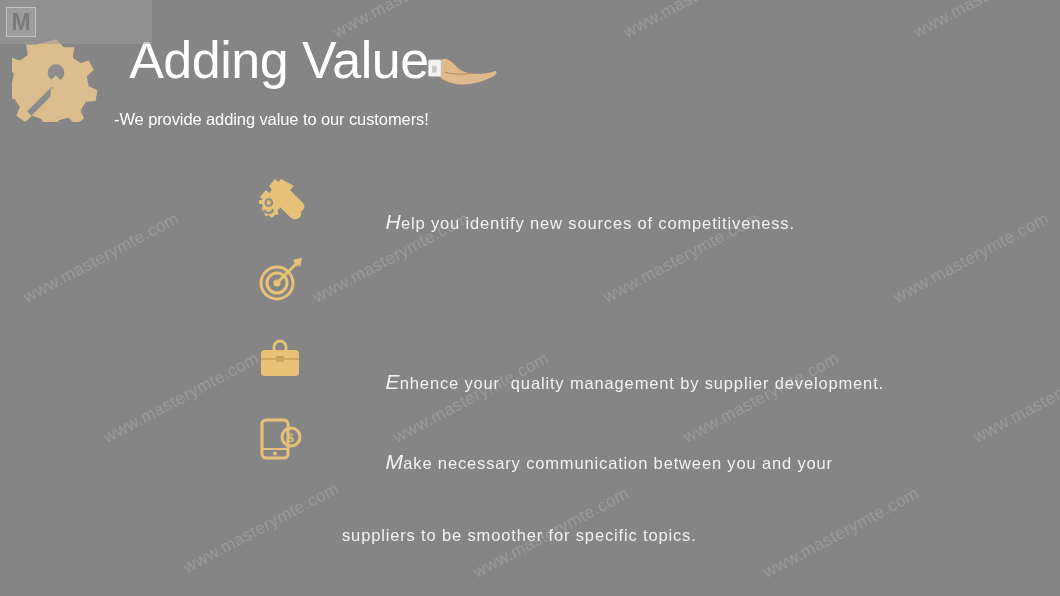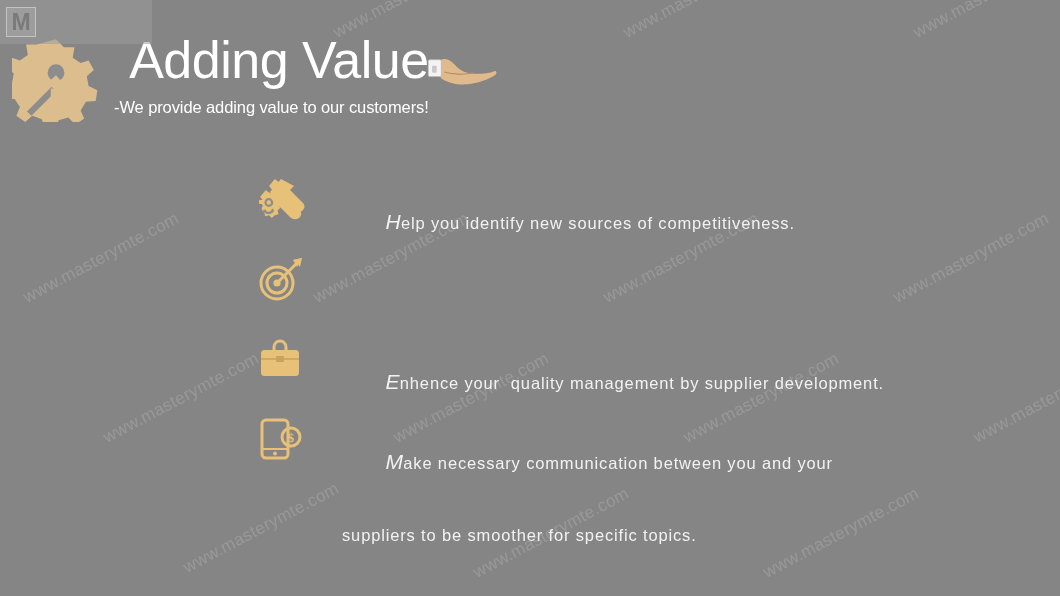--- a/index.html
+++ b/index.html
@@ -63,21 +63,21 @@
   }
 
   #title-wrap { position:absolute; left:114px; top:34px; z-index:5; }
   #slide-title {
     font-size:52px; color:#ffffff; line-height:1;
     letter-spacing:-0.5px; font-weight:400;
     white-space:nowrap;
     text-align:right;
   }
   #slide-subtitle {
-    font-size:16.5px; color:#ffffff; margin-top:12px;
+    font-size:16.5px; color:#ffffff; margin-top:24px;
     letter-spacing:-0.1px; white-space:nowrap;
   }
   #hand-icon {
     position:absolute; left:420px; top:52px;
     width:78px; height:40px; z-index:5;
   }
 
   
   #bullets {
     position:absolute; left:252px; top:176px;

